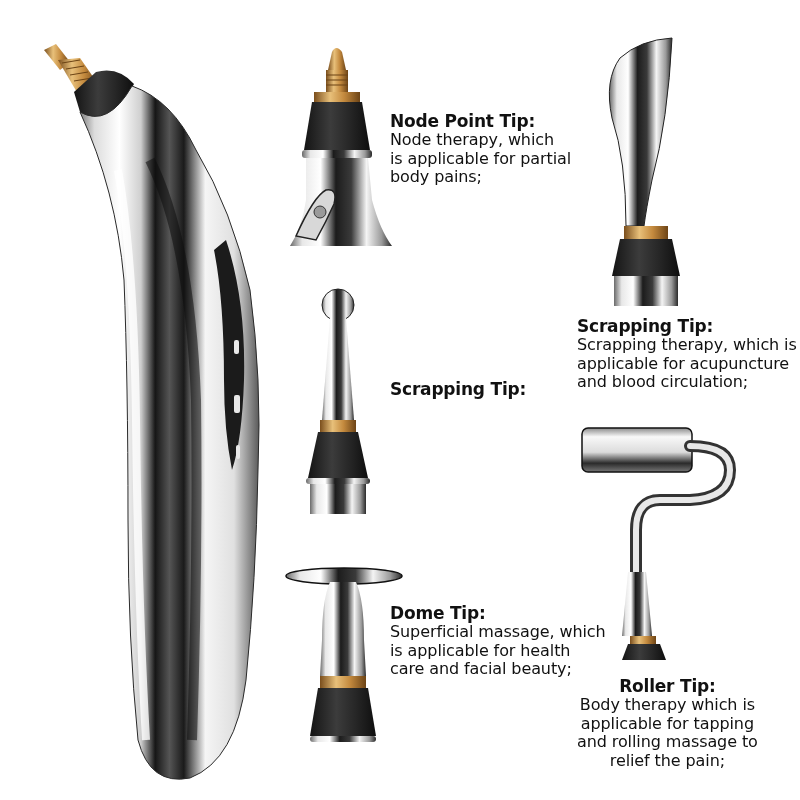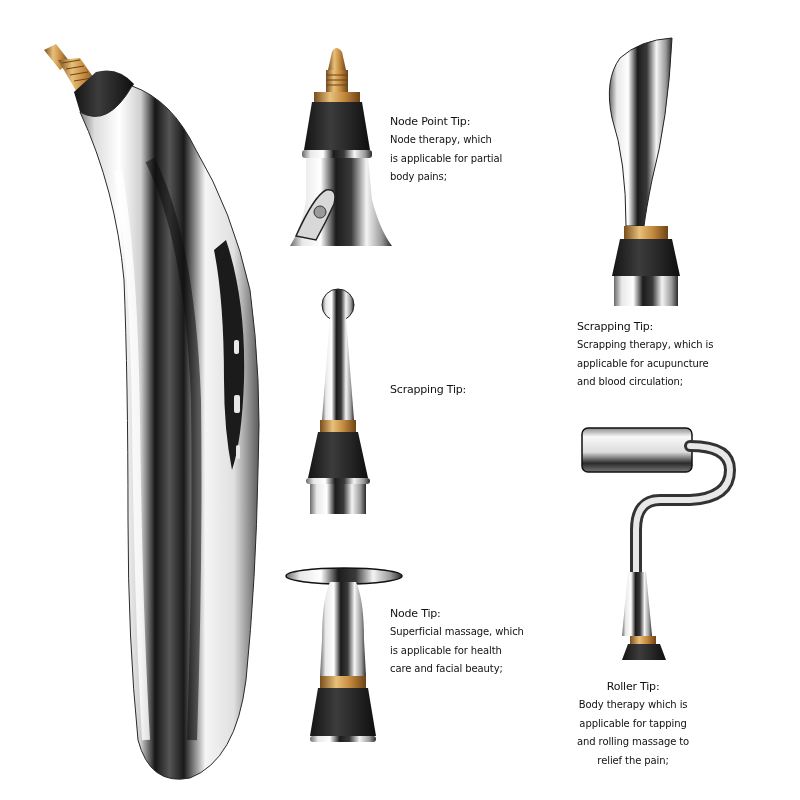--- a/index.html
+++ b/index.html
@@ -1,20 +1,20 @@
 <!DOCTYPE html>
 <html><head>
 <meta charset="utf-8">
 <style>
   html,body{margin:0;padding:0;background:#ffffff;}
   body{width:800px;height:800px;position:relative;overflow:hidden;font-family:"DejaVu Sans","Liberation Sans",sans-serif;color:#111;}
   .layer{position:absolute;left:0;top:0;width:800px;height:800px;}
   .caption{position:absolute;}
-  .caption .title{font-weight:normal;font-size:11px;line-height:19px;letter-spacing:-0.2px;color:#111;}
-  .caption .desc{font-size:10px;line-height:18.5px;color:#111;white-space:pre-line;letter-spacing:-0.1px;}
+  .caption .title{font-weight:bold;font-size:17px;line-height:19px;letter-spacing:-0.2px;color:#111;}
+  .caption .desc{font-size:16px;line-height:18.5px;color:#111;white-space:pre-line;letter-spacing:-0.1px;}
 </style>
 </head>
 <body>
 
 <svg class="layer" width="800" height="800" viewBox="0 0 800 800" xmlns="http://www.w3.org/2000/svg">
   <defs>
     <linearGradient id="chromeH" x1="0" x2="1" y1="0" y2="0">
       <stop offset="0" stop-color="#6a6a6a"></stop>
       <stop offset="0.12" stop-color="#e8e8e8"></stop>
       <stop offset="0.3" stop-color="#ffffff"></stop>
@@ -147,21 +147,21 @@
   <div class="desc">Node therapy, which
 is applicable for partial
 body pains;</div>
 </div>
 
 <div class="caption" style="left:390px;top:380px;">
   <div class="title">Scrapping Tip:</div>
 </div>
 
 <div class="caption" style="left:390px;top:604px;">
-  <div class="title">Node Tip:</div>
+  <div class="title">Dome Tip:</div>
   <div class="desc">Superficial massage, which
 is applicable for health
 care and facial beauty;</div>
 </div>
 
 <div class="caption" style="left:577px;top:317px;">
   <div class="title">Scrapping Tip:</div>
   <div class="desc">Scrapping therapy, which is
 applicable for acupuncture
 and blood circulation;</div>

